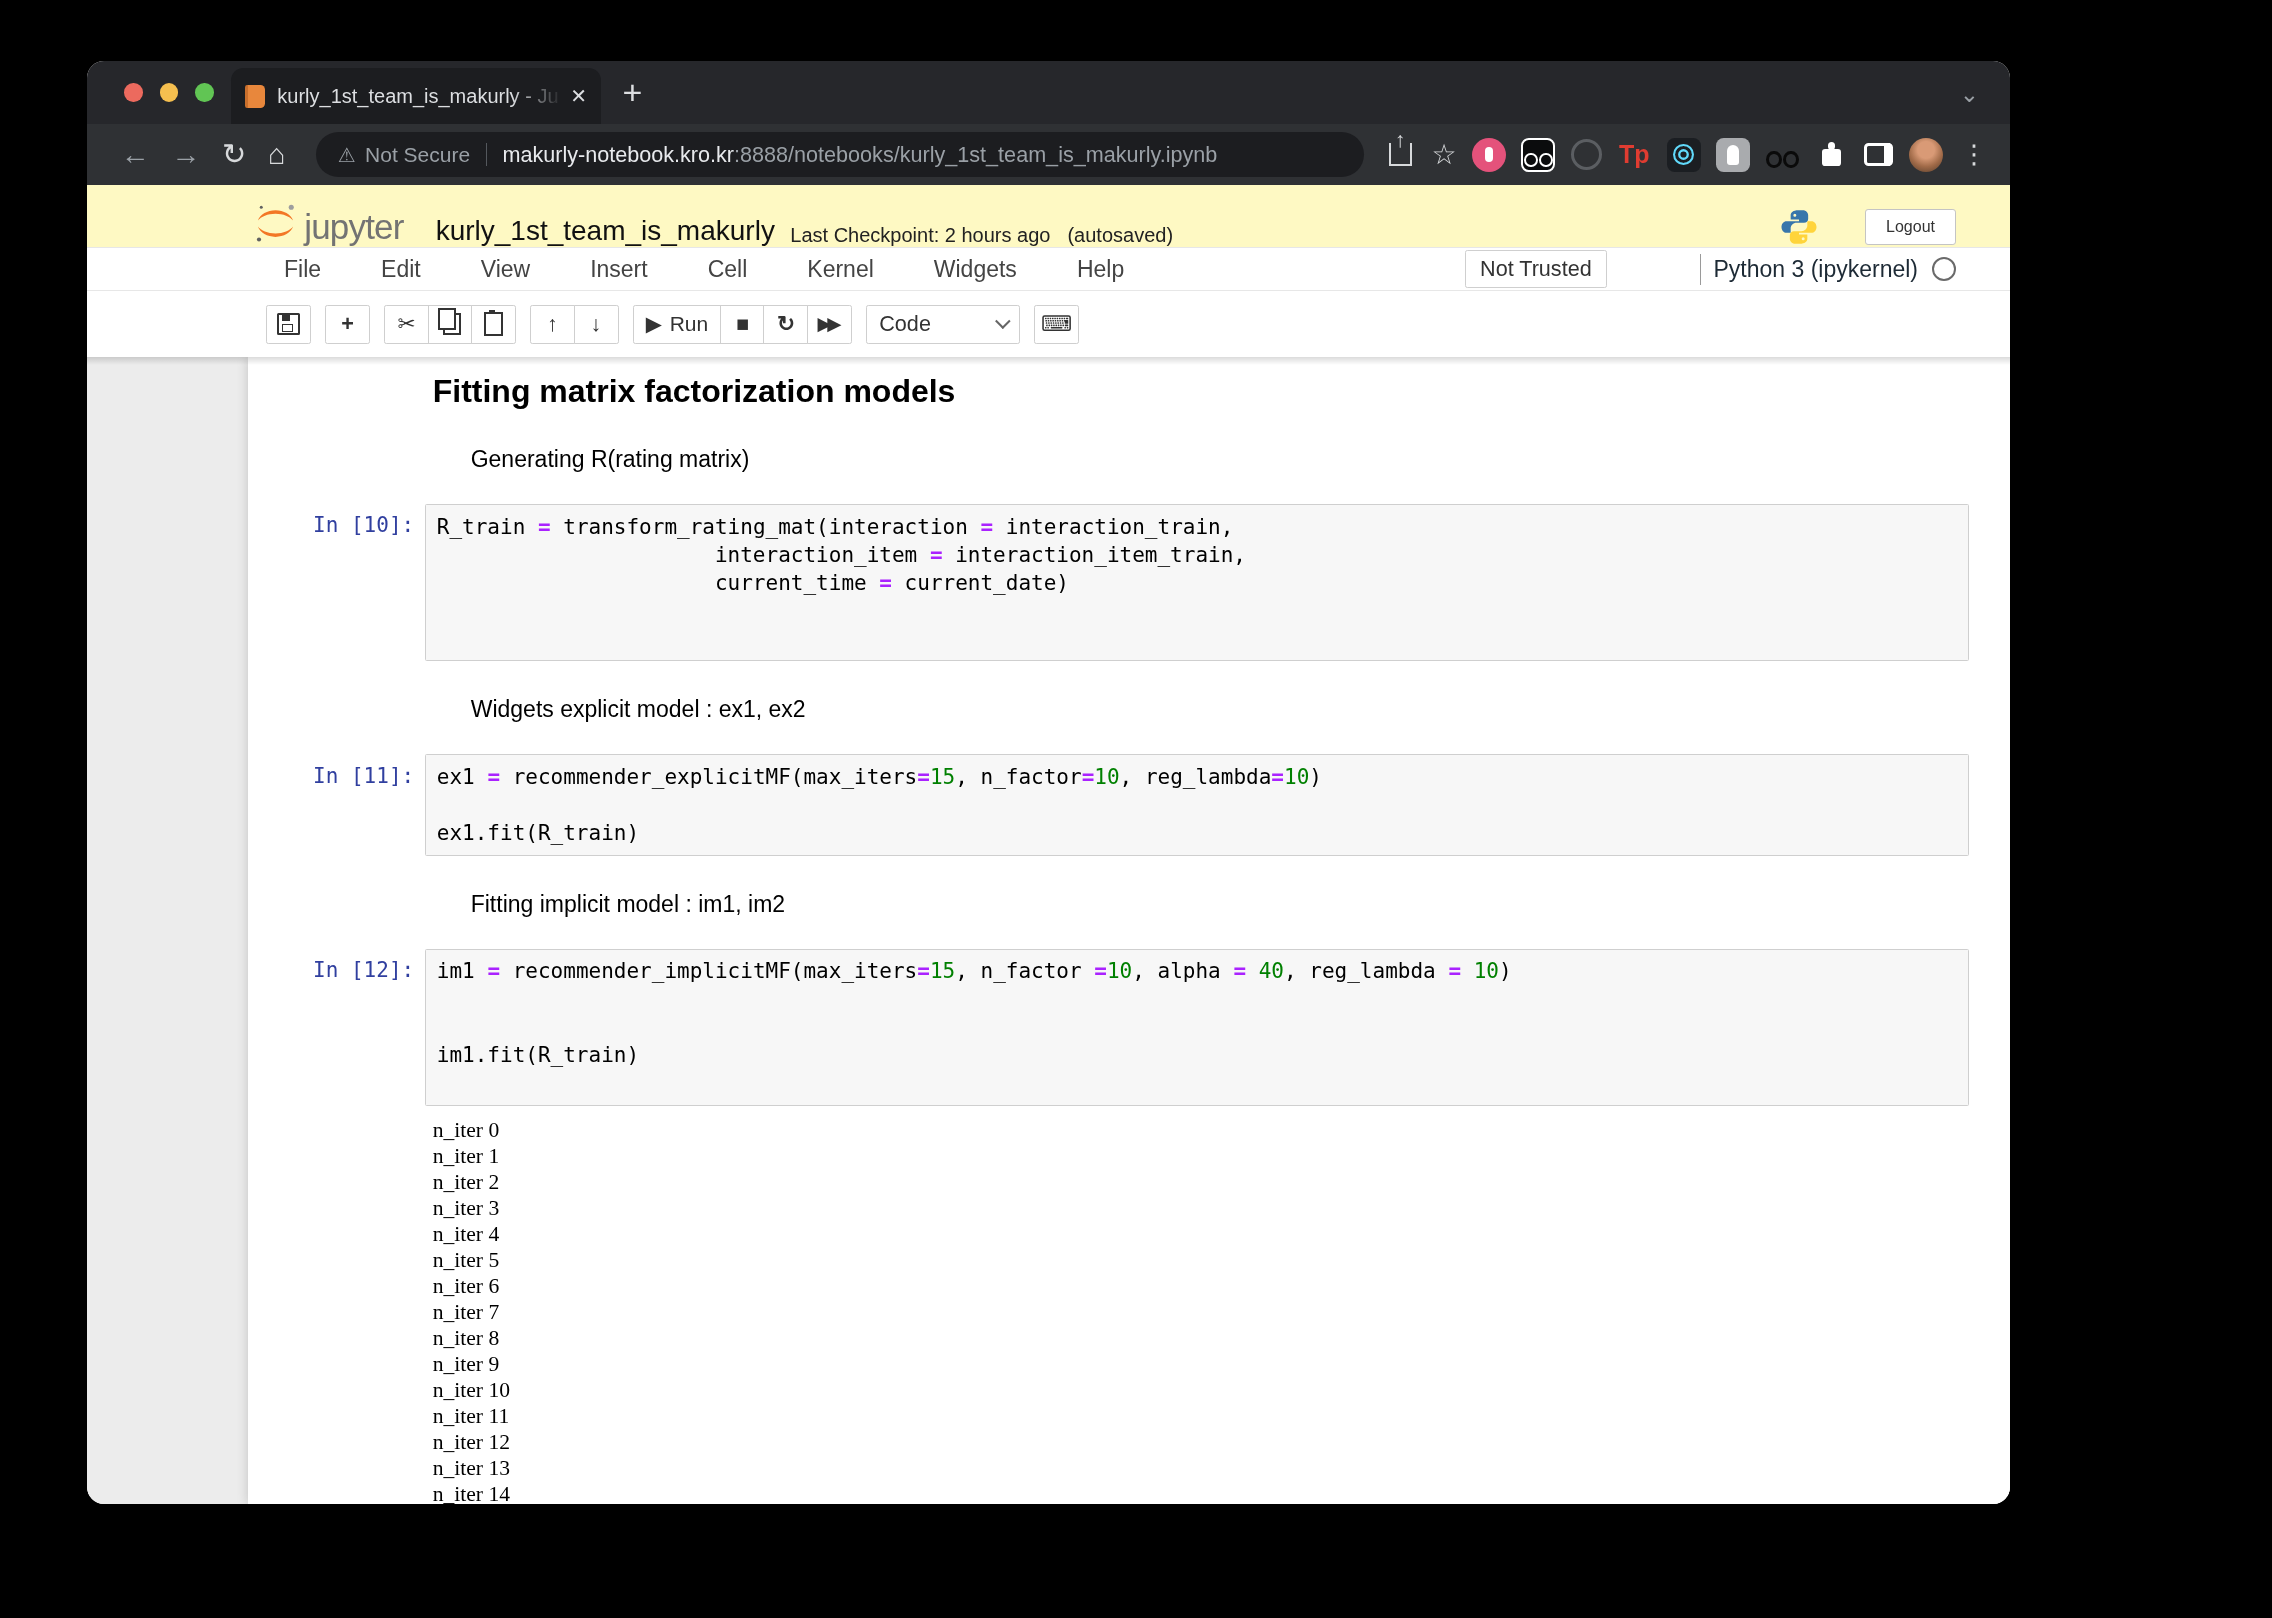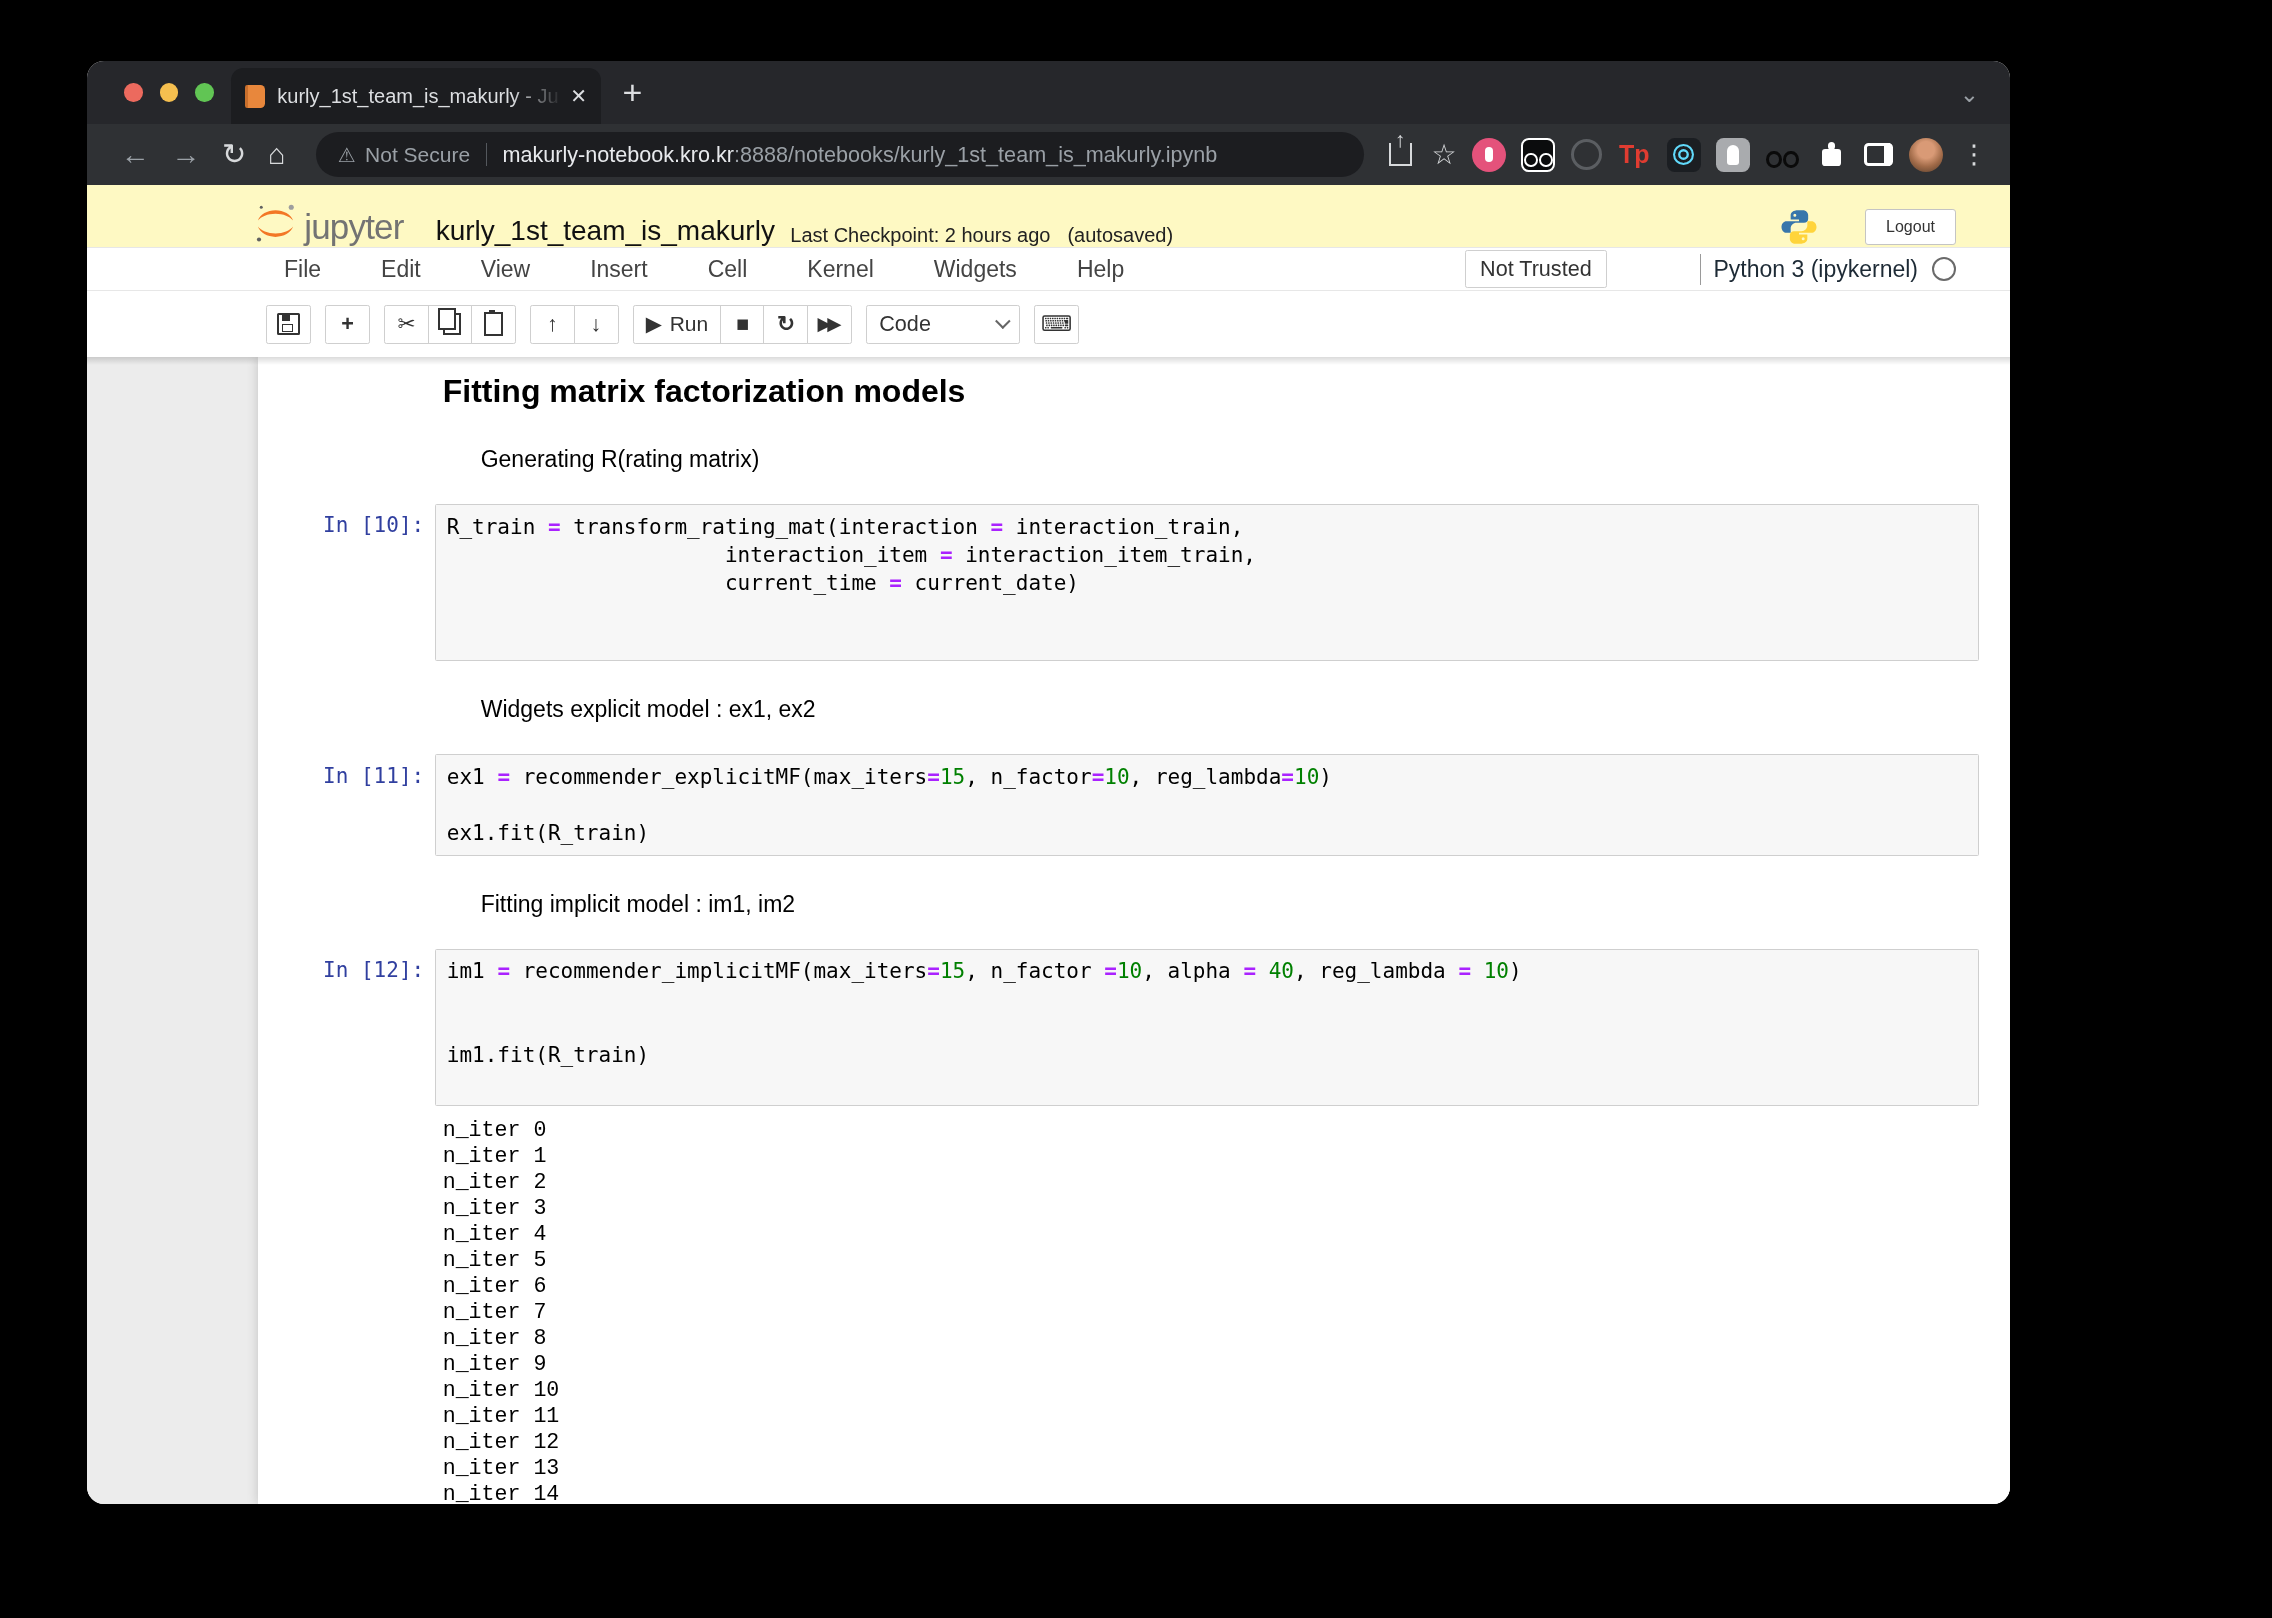--- a/index.html
+++ b/index.html
@@ -90,35 +90,35 @@
   .ic-save::after{content:"";position:absolute;left:2.3px;bottom:0.8px;width:9.3px;height:6.2px;border:1.5px solid #333;}
   .ic-copy{width:14px;height:18.5px;border:2.3px solid #333;background:#fff;position:relative;margin-left:4.6px;}
   .ic-copy::before{content:"";position:absolute;left:-7px;top:-7px;width:14px;height:18.5px;border:2.3px solid #333;background:#fff;}
   .ic-paste{width:15.4px;height:20px;border:2.3px solid #333;position:relative;background:#fff;}
   .ic-paste::before{content:"";position:absolute;left:3.1px;top:-3.9px;width:6.2px;height:3.9px;background:#333;}
   .bold{font-weight:bold;}
 
   
   .jcontent{flex:1;background:#ececec;position:relative;overflow:hidden;}
   .jcontent::before{content:"";position:absolute;left:0;top:0;right:0;height:7.7px;background:linear-gradient(180deg,rgba(0,0,0,.14),rgba(0,0,0,0));z-index:2;}
-  .container{position:absolute;left:171px;top:0;bottom:0;width:1777px;background:#fff;box-shadow:0 0 10.8px rgba(0,0,0,.18);padding-top:4.6px;box-sizing:border-box;}
+  .container{position:absolute;left:161px;top:0;bottom:0;width:1777px;background:#fff;box-shadow:0 0 10.8px rgba(0,0,0,.18);padding-top:4.6px;box-sizing:border-box;}
   .cellrow{display:flex;}
   .cellrow.heading{margin-top:9.3px;}
   .cellrow.text{margin-top:34px;gap:38px;}
   .cellrow.code{margin-top:31px;}
   .prompt{width:177px;flex:0 0 auto;text-align:right;padding:9.3px 10.8px 0 0;box-sizing:border-box;font-family:"DejaVu Sans Mono",monospace;font-size:21px;color:#303f9f;white-space:nowrap;}
   .cellbody{flex:1;margin-right:56px;min-width:0;}
   .md.h{font-size:32px;font-weight:bold;color:#000;padding-left:7.7px;line-height:40px;}
   .md.p{font-size:23px;color:#000;padding-left:7.7px;line-height:28px;}
   .codebox{background:#f7f7f7;border:1.5px solid #cfcfcf;border-radius:1.5px;padding:7.7px 10.8px;}
   .codeline{font-family:"DejaVu Sans Mono",monospace;font-size:21px;line-height:28px;min-height:28px;white-space:pre;color:#000;}
   .op{color:#aa22ff;font-weight:bold;}
   .num{color:#008000;}
   .output{margin-top:10.8px;padding-left:7.7px;}
-  .output div{font-family:Liberation Mono, monospace;font-size:21.6px;line-height:26px;color:#000;white-space:pre;}
+  .output div{font-family:Liberation Serif, serif;font-size:21.6px;line-height:26px;color:#000;white-space:pre;}
 </style>
 </head>
 <body>
 
 <div class="screen">
   <div class="window">
 
     <div class="tabstrip">
       <div class="traffic">
         <span class="tl red"></span>

